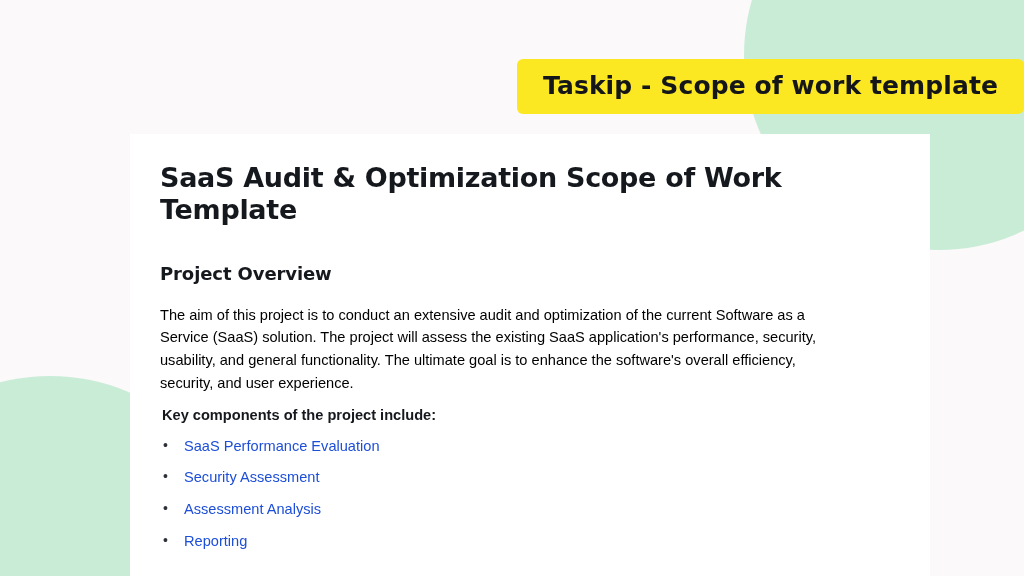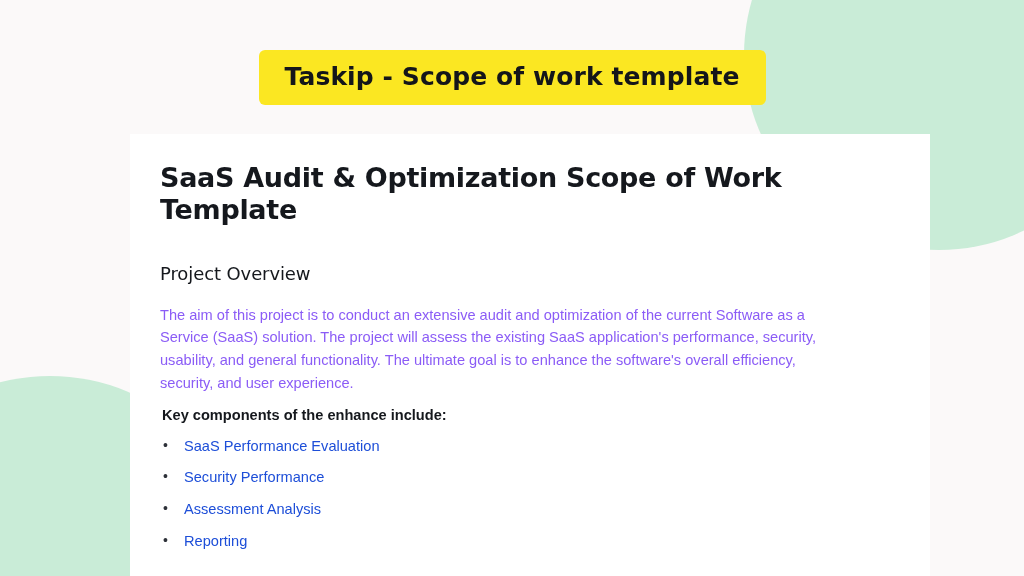--- a/index.html
+++ b/index.html
@@ -34,25 +34,25 @@
     position: absolute;
     left: -150px;
     bottom: -200px;
     width: 400px;
     height: 400px;
     border-radius: 50%;
     background: #c9ecd7;
   }
   .banner-wrap {
     position: absolute;
-    top: 50px;
+    top: 59px;
     left: 0;
     width: 100%;
     display: flex;
-    justify-content: center;
+    justify-content: flex-end;
     z-index: 5;
   }
   .banner {
     background: #fbe722;
     color: #14161a;
     font-size: 25px;
     font-weight: bold;
     letter-spacing: 0.1px;
     padding: 14px 26px 16px 26px;
     border-radius: 6px;
@@ -76,28 +76,28 @@
     font-size: 27px;
     font-weight: bold;
     color: #15181d;
     letter-spacing: -0.3px;
     margin: 0 0 36px 0;
     line-height: 1.2;
   }
   .section-title {
     font-family: "DejaVu Sans", sans-serif;
     font-size: 18px;
-    font-weight: normal;
+    font-weight: bold;
     color: #15181d;
     margin: 0 0 20px 0;
     letter-spacing: -0.1px;
   }
   .para {
     font-size: 14.6px;
-    color: #8b5cf6;
+    color: #000000;
     line-height: 1.55;
     margin: 0 0 10px 0;
     max-width: 690px;
   }
   .lead-bold {
     font-size: 14.6px;
     font-weight: bold;
     color: #15181d;
     margin: 0 0 8px 2px;
     line-height: 1.55;
@@ -135,25 +135,25 @@
     <div class="banner">Taskip - Scope of work template</div>
   </div>
 
   <div class="doc-card">
     <h1 class="doc-title">SaaS Audit &amp; Optimization Scope of Work Template</h1>
 
     <h2 class="section-title">Project Overview</h2>
 
     <p class="para">The aim of this project is to conduct an extensive audit and optimization of the current Software as a Service (SaaS) solution. The project will assess the existing SaaS application's performance, security, usability, and general functionality. The ultimate goal is to enhance the software's overall efficiency, security, and user experience.</p>
 
-    <p class="lead-bold">Key components of the enhance include:</p>
+    <p class="lead-bold">Key components of the project include:</p>
 
     <ul class="bullets">
       <li>SaaS Performance Evaluation</li>
-      <li>Security Performance</li>
+      <li>Security Assessment</li>
       <li>Assessment Analysis</li>
       <li>Reporting</li>
 
     </ul>
 
   </div>
 
 </div>
 
 </body></html>

